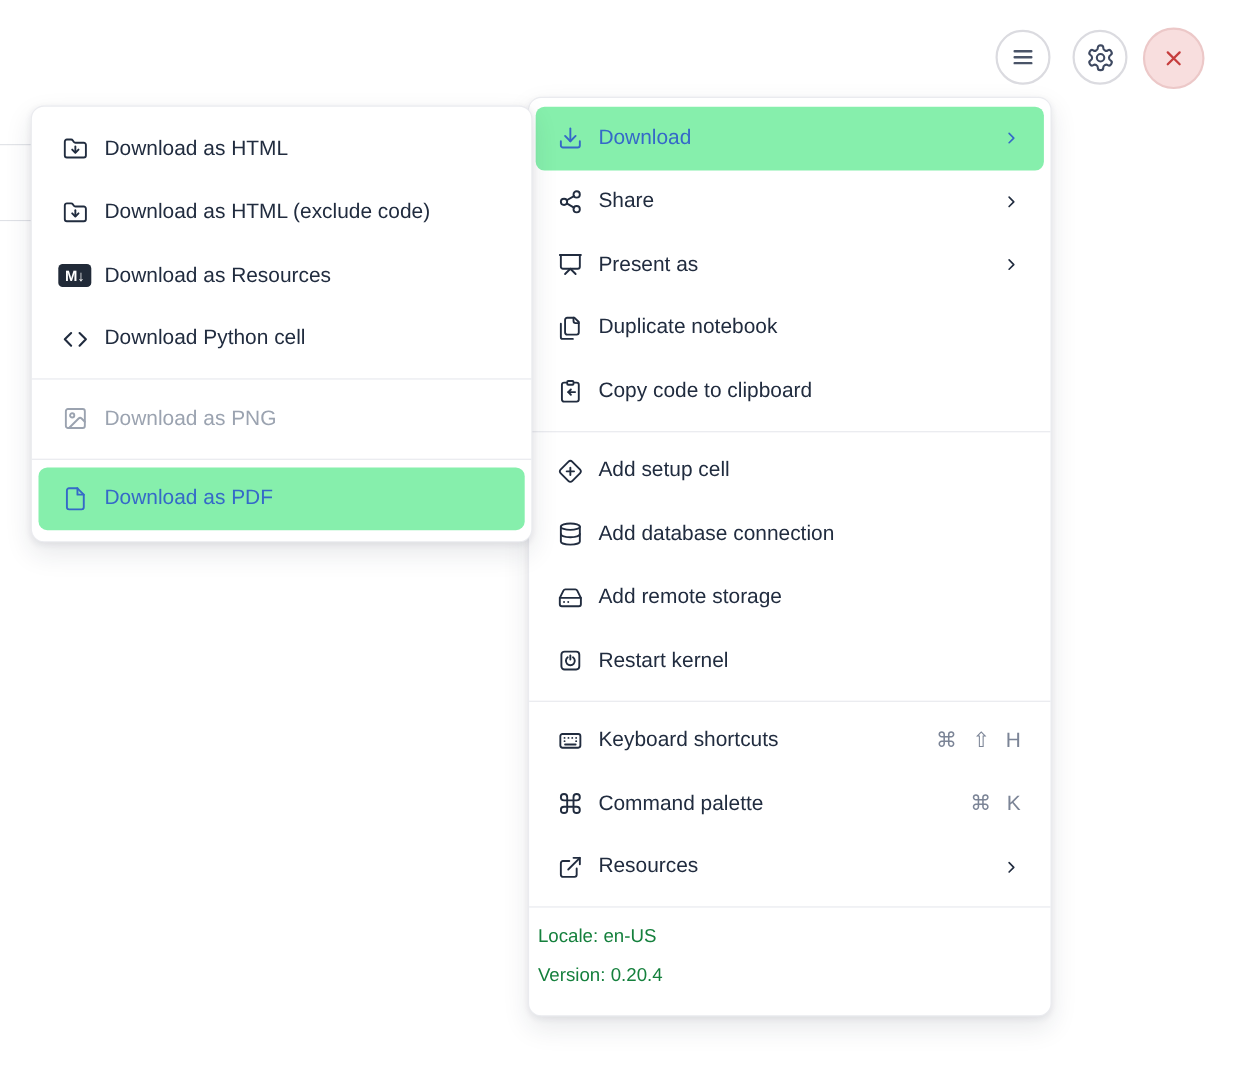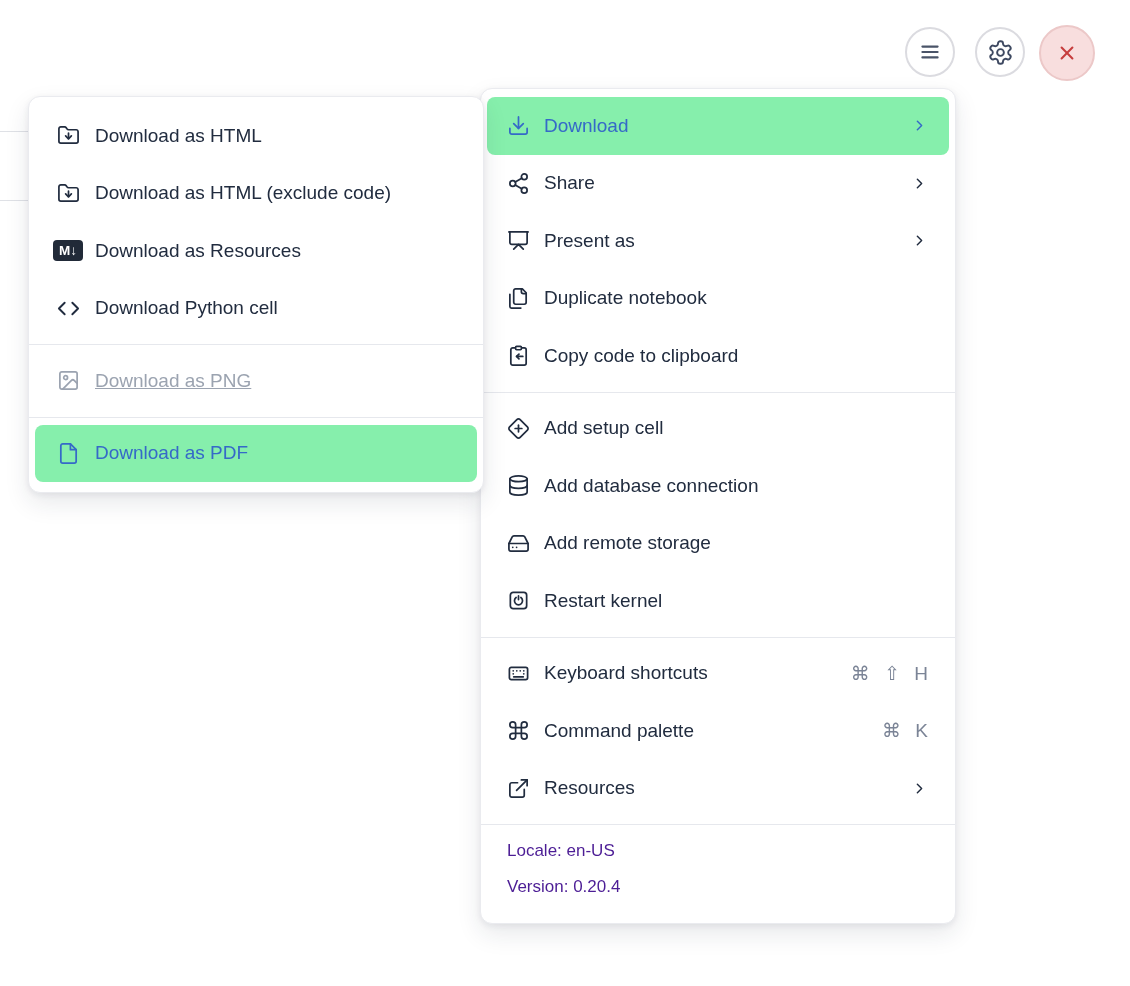--- a/index.html
+++ b/index.html
@@ -28,35 +28,35 @@
   .main-menu  { left:480px; top:88px;  width:476px; padding:8px 0;  z-index:1; }
   .sub-menu   { left:28px;  top:96px;  width:456px; padding:10px 0; z-index:2; }
 
   .mrow {
     display:flex; align-items:center; height:57.5px; margin:0 6px;
     padding:0 21px 0 19px; border-radius:8px; font-size:19px; gap:14px;
     color:#212c3f; cursor:pointer; white-space:nowrap;
   }
   .sub-menu .mrow { padding-left:18px; gap:12px; }
   .mrow.active { background:#86efac; color:#3569c8; }
-  .mrow.disabled { color:#9ba3b0; cursor:default;text-decoration:underline; }
+  .mrow.disabled { color:#9ba3b0; cursor:default; }
   .icon-slot { width:24px; height:24px; display:flex; align-items:center; justify-content:center; flex:0 0 auto; }
   .sub-menu .icon-slot { width:30px; }
   .ic { width:23px; height:23px; stroke:currentColor; fill:none; stroke-width:1.8;
         stroke-linecap:round; stroke-linejoin:round; display:block; }
   .spacer { flex:1; }
   .chev { width:17px; height:17px; stroke:currentColor; fill:none; stroke-width:2.1;
           stroke-linecap:round; stroke-linejoin:round; }
   .shortcut { color:#7b8496; font-size:19px; word-spacing:9px; }
   .divider { height:1px; background:#e6e8ed; margin:7px 0; }
   .md-badge {
     width:30px; height:21px; border-radius:4px; background:#212a38; color:#fff;
     font-size:13.5px; font-weight:bold; display:flex; align-items:center; justify-content:center;
   }
-  .menu-footer { padding:8px 26px 10px; font-size:17px; color:#4c1d95; line-height:36px; }
+  .menu-footer { padding:8px 8px 10px; font-size:17px; color:#15803d; line-height:36px; }
 </style>
 </head>
 <body>
 
 <div class="bg-line" style="top:131px"></div>
 <div class="bg-line" style="top:200px"></div>
 
 <div class="circle-btn small" style="left:905px; top:27px;">
   <svg width="26" height="26" viewBox="0 0 24 24" fill="none" stroke="#4a5468" stroke-width="2" stroke-linecap="round">
       <path d="M5 7h14M5 12h14M5 17h14"></path>

